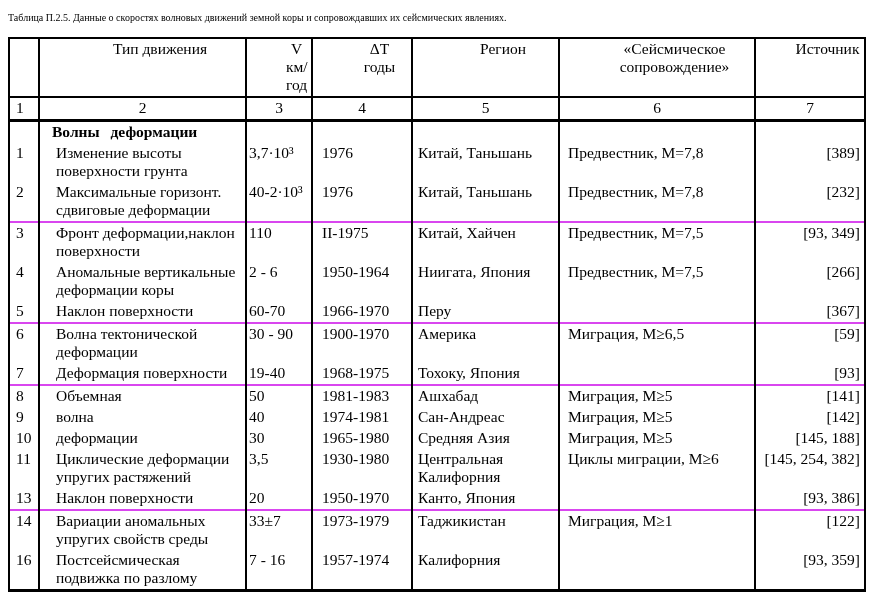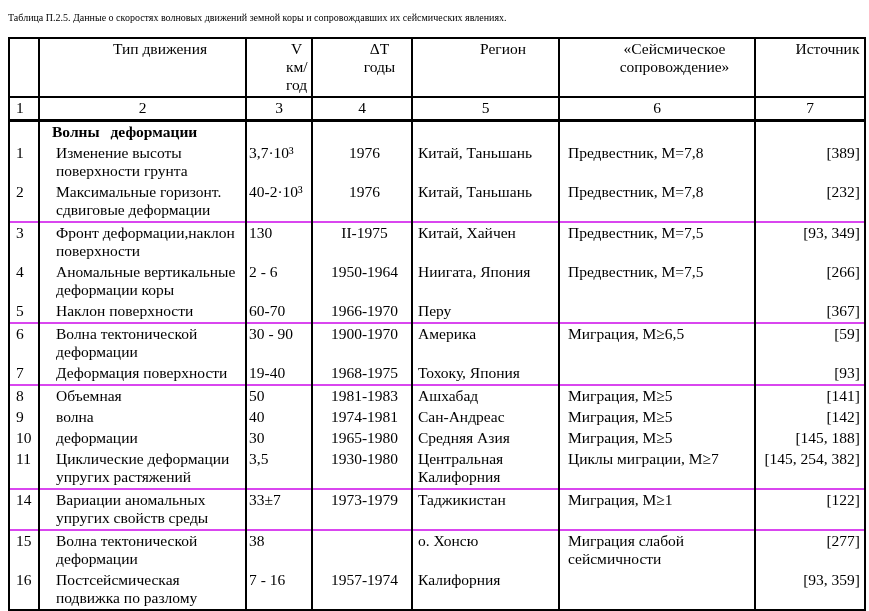--- a/index.html
+++ b/index.html
@@ -50,21 +50,21 @@
   thead th { text-align: center; }
   thead tr.head-row th { border-bottom: 2px solid #000; height: 40px; padding-left: 39px; }
   thead tr.nums-row td { border-bottom: 3px solid #000; text-align: center; height: 17px; }
   thead tr.nums-row td.col-num { text-align: left; padding-left: 6px; }
 
   tbody tr.group-start td { border-top: 2px solid #d946ef; }
 
   td.col-num     { text-align: left; padding-left: 6px; }
   td.col-type    { text-align: left; padding-left: 16px; padding-right: 2px; }
   td.col-v       { text-align: left; white-space: nowrap; padding-left: 2px; padding-right: 14px; }
-  td.col-dt      { text-align: center; padding-left: 9px; white-space: nowrap; }
+  td.col-dt      { text-align: left; padding-left: 9px; white-space: nowrap; }
   td.col-region  { text-align: left; padding-left: 5px; }
   td.col-seismic { text-align: left; padding-left: 8px; margin-left: 44px; }
   td.col-src     { text-align: right; }
 
   td.section-cell { font-weight: bold; word-spacing: 7px; padding-left: 12px; }
   .hdr-line { display: block; }
 </style>
 </head>
 <body>
 
@@ -135,21 +135,21 @@
           <td class="col-type">Максимальные горизонт. сдвиговые деформации</td>
           <td class="col-v">40-2·10³</td>
           <td class="col-dt">1976</td>
           <td class="col-region">Китай, Таньшань</td>
           <td class="col-seismic">Предвестник, М=7,8</td>
           <td class="col-src">[232]</td>
         </tr>
         <tr class="group-start">
           <td class="col-num">3</td>
           <td class="col-type">Фронт деформации,наклон поверхности</td>
-          <td class="col-v">130</td>
+          <td class="col-v">110</td>
           <td class="col-dt">II-1975</td>
           <td class="col-region">Китай, Хайчен</td>
           <td class="col-seismic">Предвестник, М=7,5</td>
           <td class="col-src">[93, 349]</td>
         </tr>
         <tr>
           <td class="col-num">4</td>
           <td class="col-type">Аномальные вертикальные деформации коры</td>
           <td class="col-v">2 - 6</td>
           <td class="col-dt">1950-1964</td>
@@ -210,41 +210,41 @@
           <td class="col-region">Средняя Азия</td>
           <td class="col-seismic">Миграция, М≥5</td>
           <td class="col-src">[145, 188]</td>
         </tr>
         <tr>
           <td class="col-num">11</td>
           <td class="col-type">Циклические деформации упругих растяжений</td>
           <td class="col-v">3,5</td>
           <td class="col-dt">1930-1980</td>
           <td class="col-region">Центральная Калифорния</td>
-          <td class="col-seismic">Циклы миграции, М≥7</td>
+          <td class="col-seismic">Циклы миграции, М≥6</td>
           <td class="col-src">[145, 254, 382]</td>
+        </tr>
+        <tr>
+          <td class="col-num">13</td>
+          <td class="col-type">Наклон поверхности</td>
+          <td class="col-v">20</td>
+          <td class="col-dt">1950-1970</td>
+          <td class="col-region">Канто, Япония</td>
+          <td class="col-seismic"></td>
+          <td class="col-src">[93, 386]</td>
         </tr>
         <tr class="group-start">
           <td class="col-num">14</td>
           <td class="col-type">Вариации аномальных упругих свойств среды</td>
           <td class="col-v">33±7</td>
           <td class="col-dt">1973-1979</td>
           <td class="col-region">Таджикистан</td>
           <td class="col-seismic">Миграция, М≥1</td>
           <td class="col-src">[122]</td>
         </tr>
-        <tr class="group-start">
-          <td class="col-num">15</td>
-          <td class="col-type">Волна тектонической деформации</td>
-          <td class="col-v">38</td>
-          <td class="col-dt"></td>
-          <td class="col-region">о. Хонсю</td>
-          <td class="col-seismic">Миграция слабой сейсмичности</td>
-          <td class="col-src">[277]</td>
-        </tr>
         <tr>
           <td class="col-num">16</td>
           <td class="col-type">Постсейсмическая подвижка по разлому</td>
           <td class="col-v">7 - 16</td>
           <td class="col-dt">1957-1974</td>
           <td class="col-region">Калифорния</td>
           <td class="col-seismic"></td>
           <td class="col-src">[93, 359]</td>
         </tr>
       </tbody>

